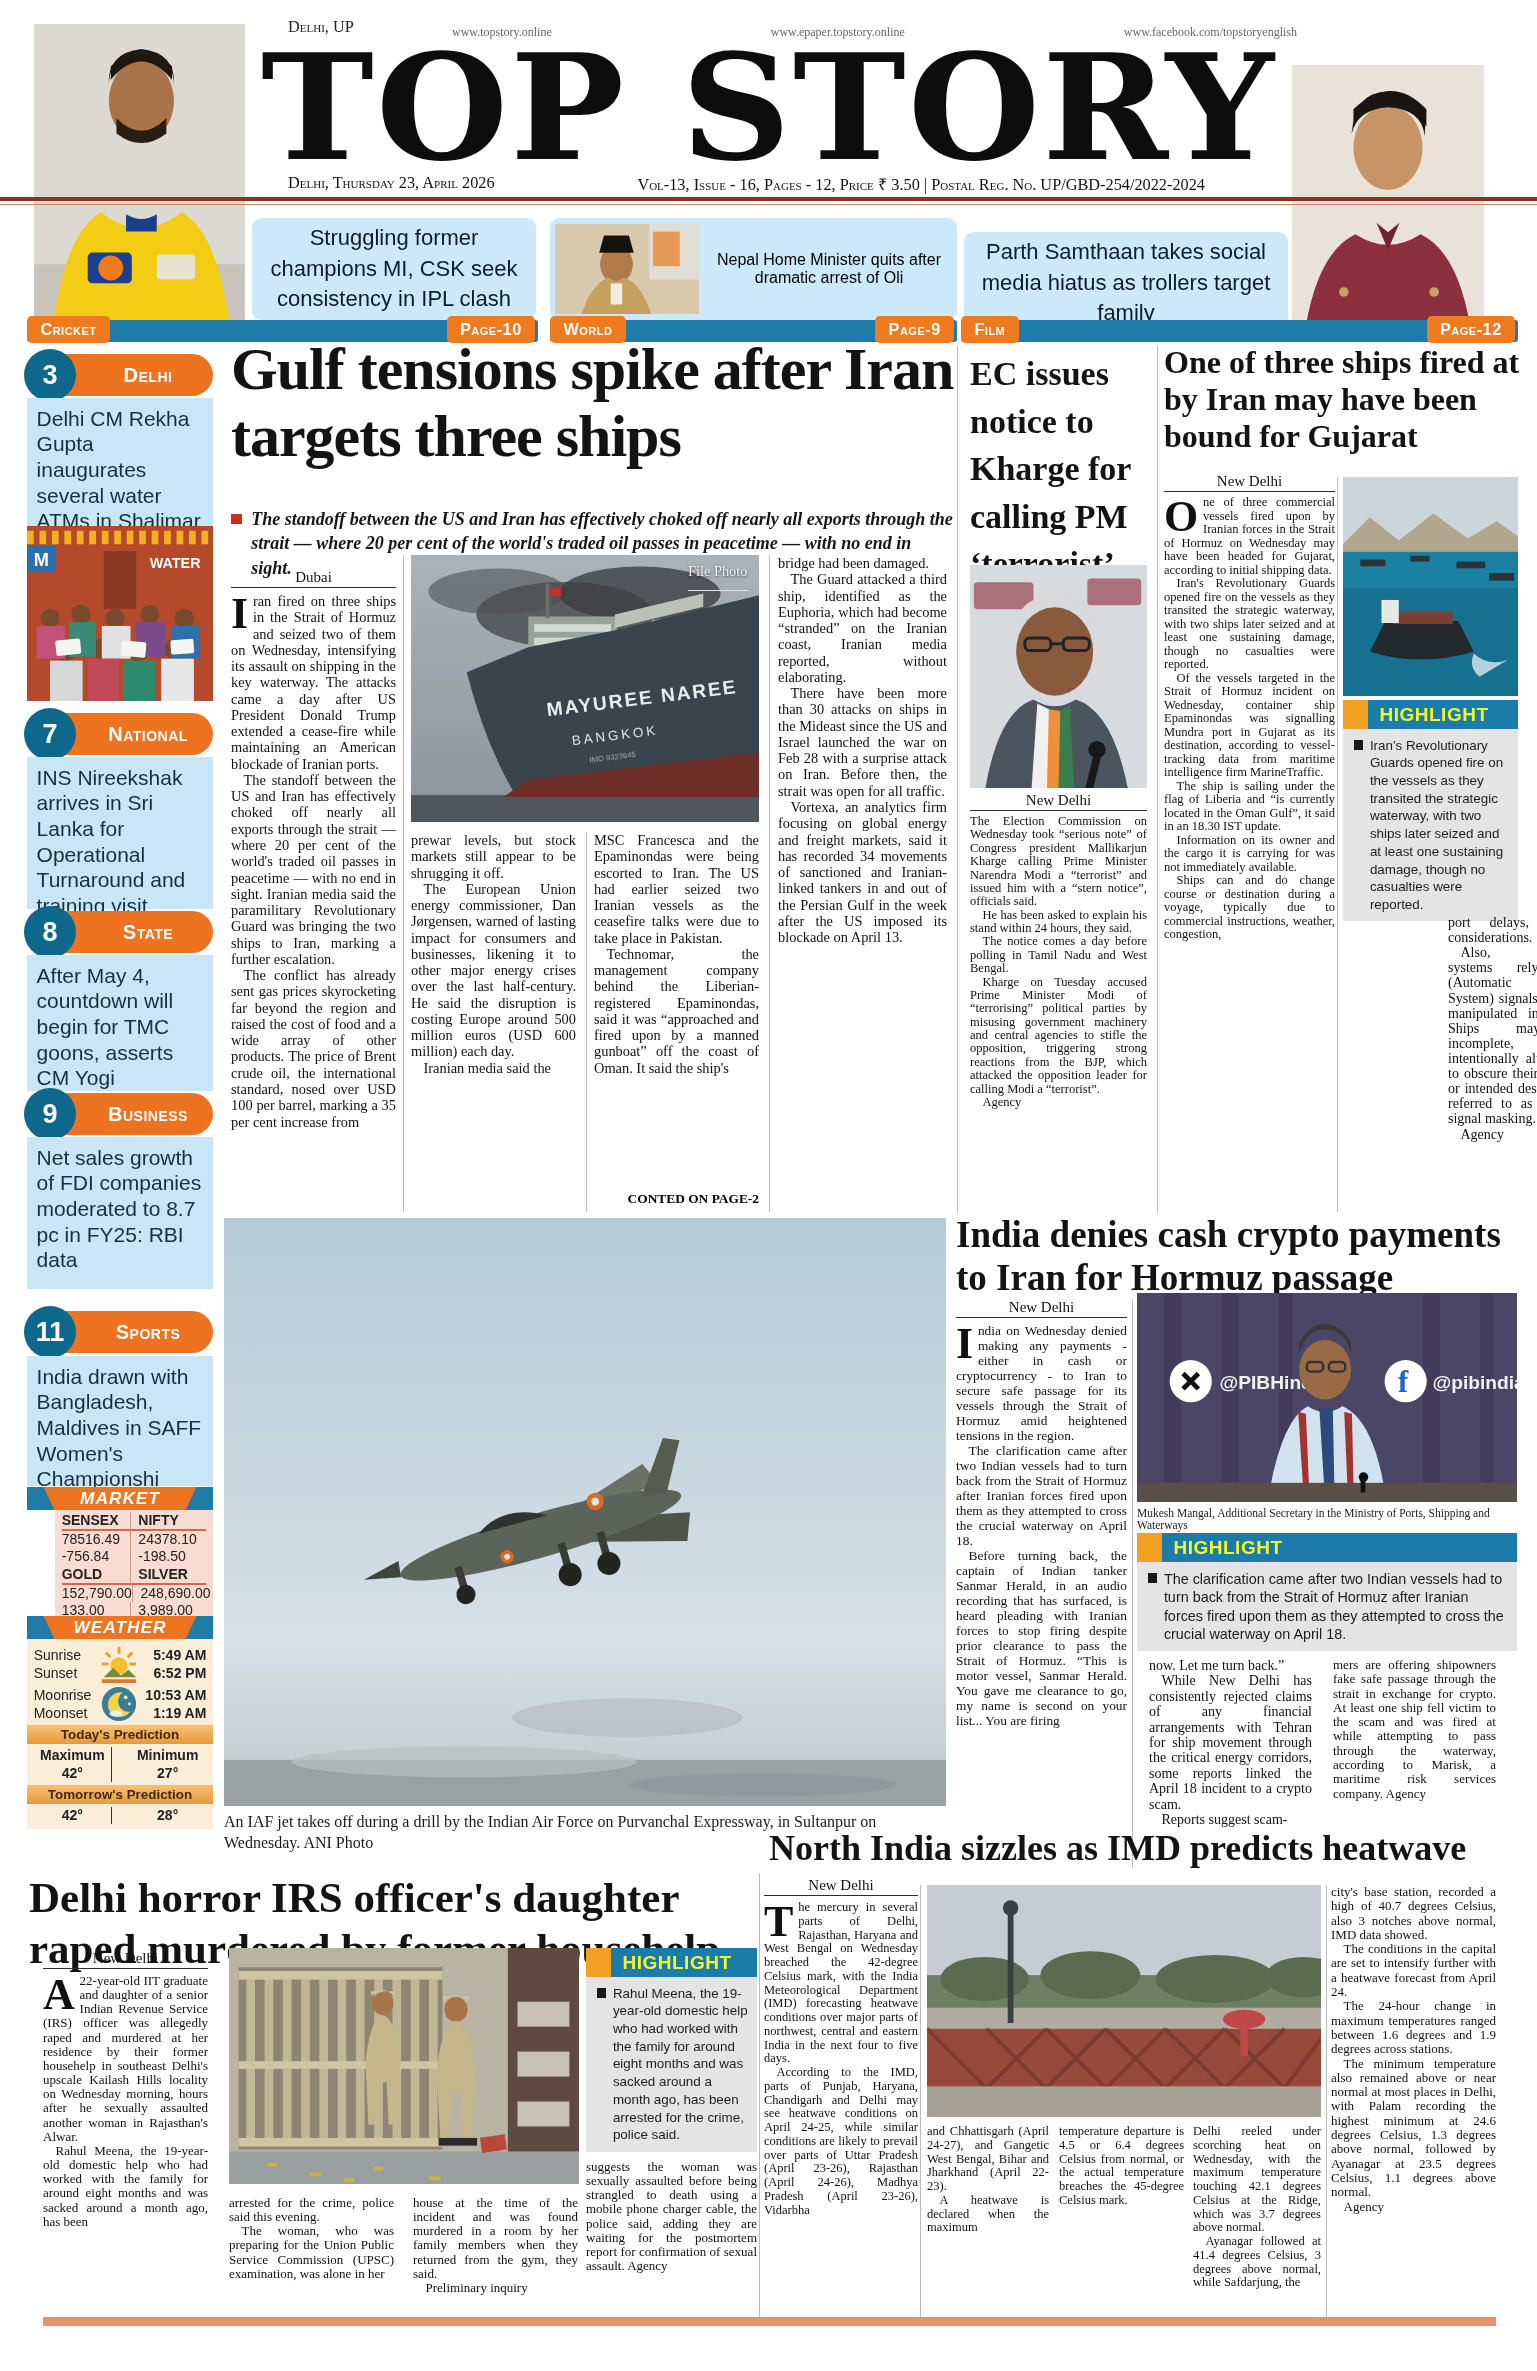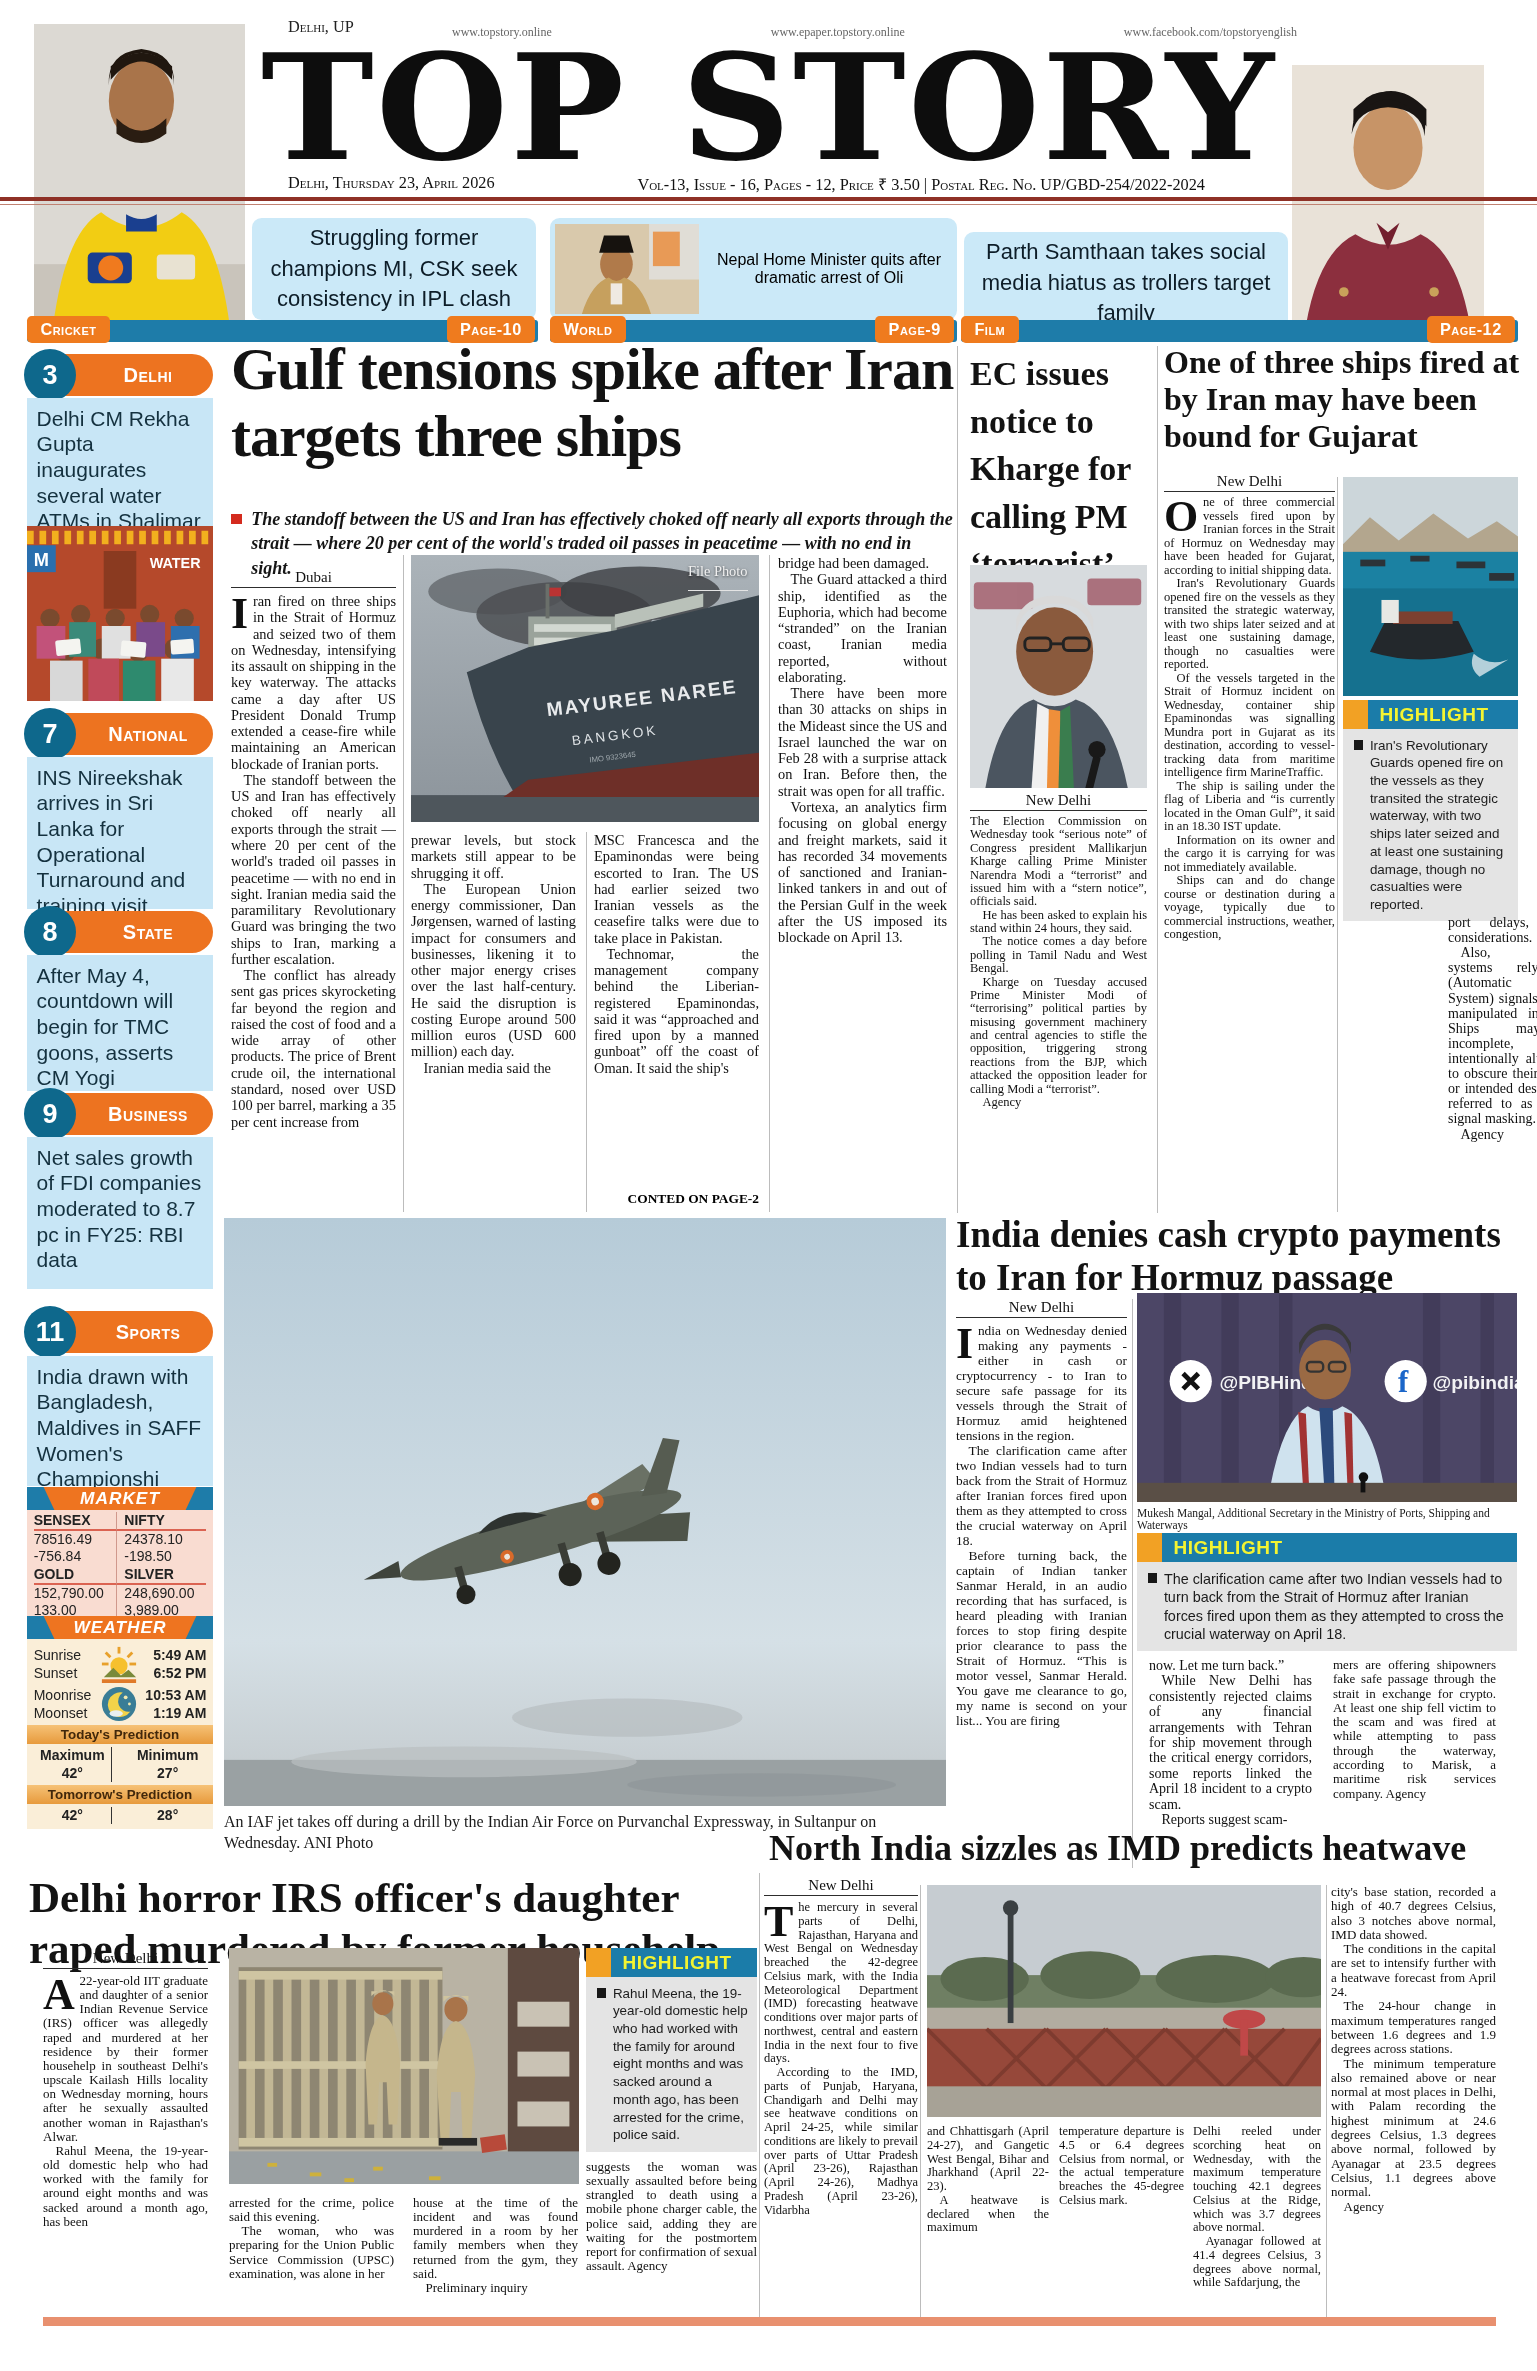--- a/index.html
+++ b/index.html
@@ -61,21 +61,21 @@
   #sb11-pill{left:27px;top:1311px;}#sb11-text{left:27px;top:1356px;height:130px;}
   
   .mw{position:absolute;width:186px;font-family:"Liberation Sans",sans-serif;}
   #market{left:27px;top:1487px;}
   #weather{left:27px;top:1616px;}
   .mw-head{position:relative;height:23px;background:#ee7420;overflow:hidden;color:#fff;text-align:center;
            font:bold italic 17.3px/23px "Liberation Sans",sans-serif;letter-spacing:1px;}
   .mw-head::before,.mw-head::after{content:"";position:absolute;top:0;width:37px;height:100%;background:#1e7ca9;}
   .mw-head::before{left:-15.4px;transform:skewX(25deg);}
   .mw-head::after{right:-15.4px;transform:skewX(-25deg);}
-  .mkt-body{background:#f9dcd1;padding:1.9px 6.7px 3.8px 6.7px;}
+  .mkt-body{background:#f9dcd1;padding:1.9px 6.7px 3.8px 6.7px;margin-left:28px;}
   .mkt-row{display:flex;}
   .mkt-row span{flex:1;font-size:14px;line-height:17.3px;color:#222;}
   .mkt-row span:last-child{border-left:1px solid #d0988c;padding-left:7.7px;}
   .mkt-row.lab span{font-weight:bold;border-bottom:2.9px solid #db6352;}
   .mkt-row.lab span:last-child{border-left:1px solid #d0988c;}
   .wx-body{background:#faeed8;padding:3.8px 6.7px 4.8px 6.7px;color:#222;}
   .wx-pair{display:grid;grid-template-columns:1fr 40px 1fr;align-items:center;margin:1.9px 0;}
   .wx-l div{font-size:14px;line-height:18px;}
   .wx-v div{font-size:14px;line-height:18px;font-weight:bold;text-align:right;}
   .wx-band{background:linear-gradient(#f6c277,#e79a3c);text-align:center;

